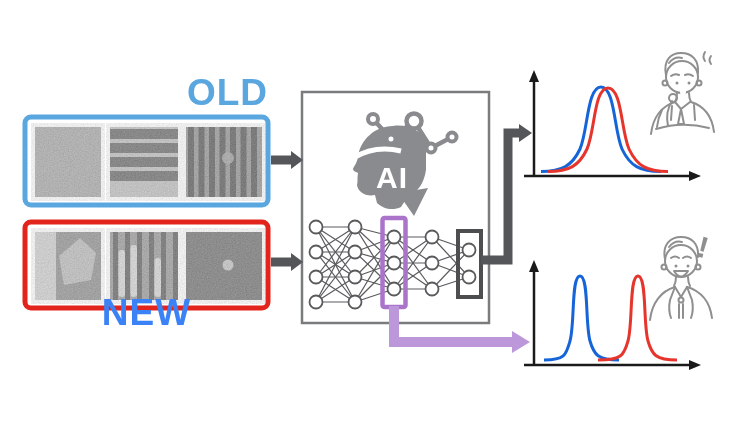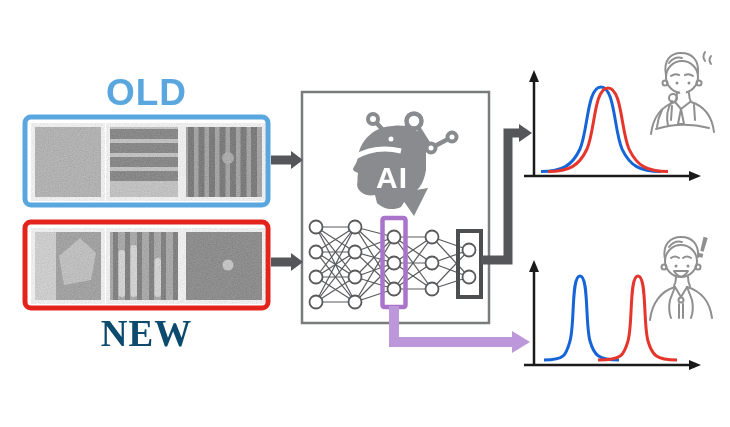--- a/index.html
+++ b/index.html
@@ -1,22 +1,22 @@
 <!DOCTYPE html>
 <html><head>
 <meta charset="utf-8">
 <style>
   html,body{margin:0;padding:0;background:#fff;}
   .canvas{position:relative;width:730px;height:427px;background:#fff;overflow:hidden;
           font-family:"Liberation Sans",sans-serif;}
   .canvas svg{position:absolute;left:0;top:0;}
   .grp-label{position:absolute;left:25px;width:243px;text-align:center;
              font-weight:bold;font-size:37px;line-height:1;letter-spacing:1px;}
-  .old-label{top:74px;color:#5AA7DF;}
-  .new-label{top:315px;color:#0c4a6e;font-family:Liberation Serif, serif;}
+  .old-label{top:74px;color:#5AA7DF;text-align:right;}
+  .new-label{top:294px;color:#3b82f6;}
   #nn line{stroke:#595A5C;stroke-width:1.2;}
   #nn circle{fill:#fff;stroke:#595A5C;stroke-width:1.8;}
   .person path,.person circle{stroke:#8F8F8F;stroke-width:2;fill:none;
              stroke-linecap:round;stroke-linejoin:round;}
   .person .dot{fill:#8F8F8F;stroke:none;}
   .person .openmouth{fill:#fff;}
   .ai-text{font-family:"Liberation Sans",sans-serif;font-weight:bold;font-size:30px;
            fill:#fff;letter-spacing:1px;}
   .excl{font-family:"Liberation Sans",sans-serif;font-weight:bold;font-size:30px;fill:#8F8F8F;}
 </style>

